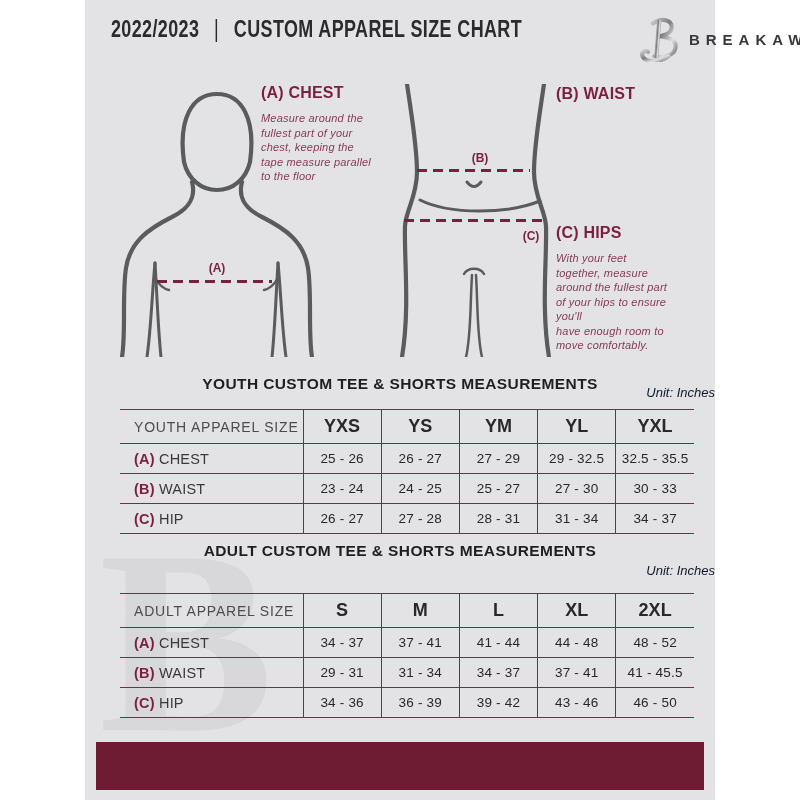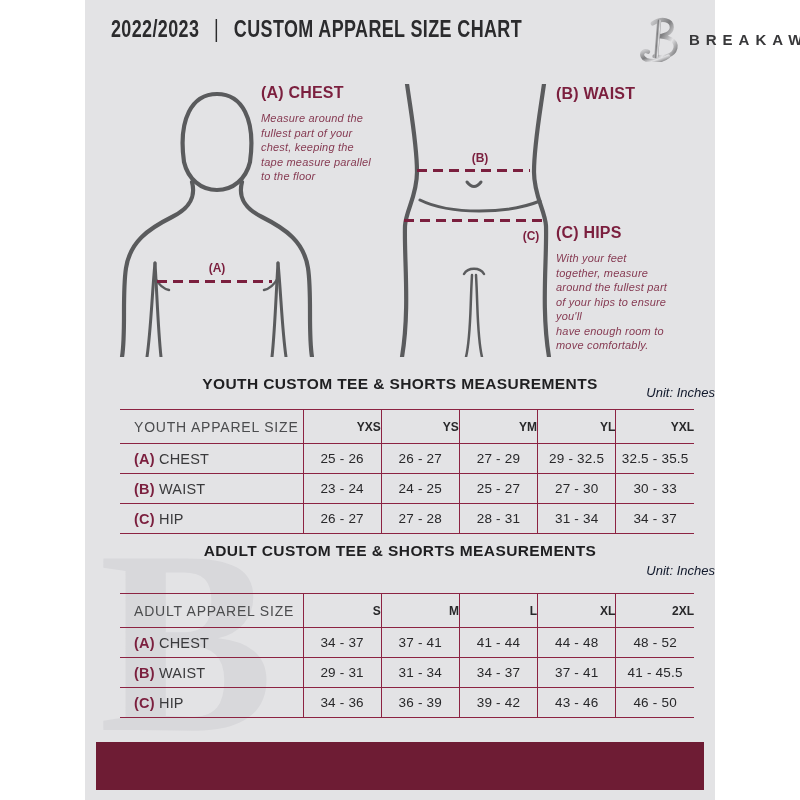--- a/index.html
+++ b/index.html
@@ -64,21 +64,21 @@
     border-collapse:collapse; table-layout:fixed; background:transparent;
   }
   .size-table col.c-label { width:183px; }
   .size-table th, .size-table td {
     border-top:1.5px solid #8c2342; border-bottom:1.5px solid #8c2342;
     text-align:center; vertical-align:middle; padding:0;
   }
   .size-table th:not(:first-child), .size-table td:not(:first-child) {
     border-left:1.5px solid #8c2342;
   }
-  .size-table thead th { height:34px; font-size:12px; font-weight:bold; color:#28282a;text-align:right; }
+  .size-table thead th { height:34px; font-size:18px; font-weight:bold; color:#28282a; }
   .size-table thead th.lbl {
     text-align:left; padding-left:14px; font-weight:normal;
     font-size:14px; color:#4b4c4e; letter-spacing:0.8px;
   }
   .size-table tbody td { height:30px; font-size:13.5px; color:#28282a; letter-spacing:0.2px; }
   .size-table tbody td.lbl { text-align:left; padding-left:14px; font-size:14.5px; color:#3a3a3c; }
   .size-table .pre { color:#7b1f3e; font-weight:bold; }
   .youth-table { top:409px; }
   .adult-table { top:593px; }
   

